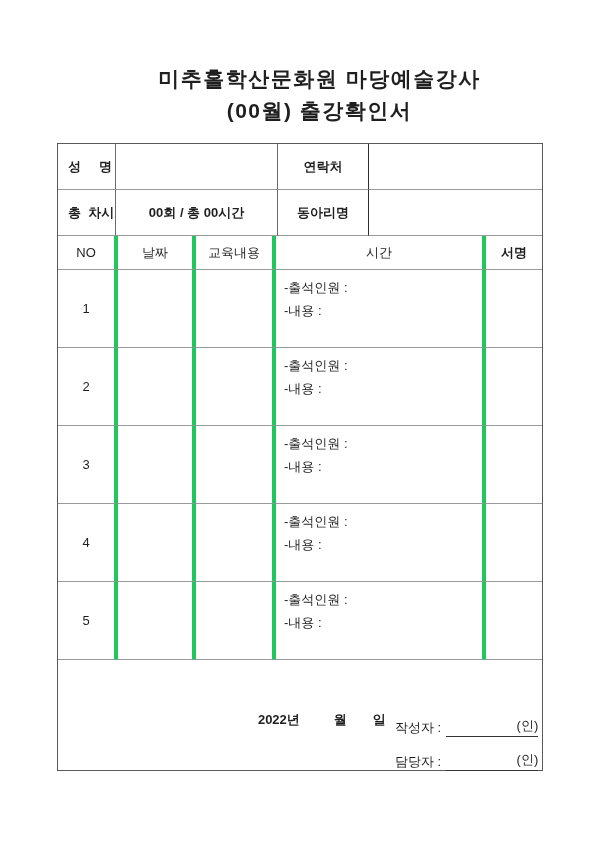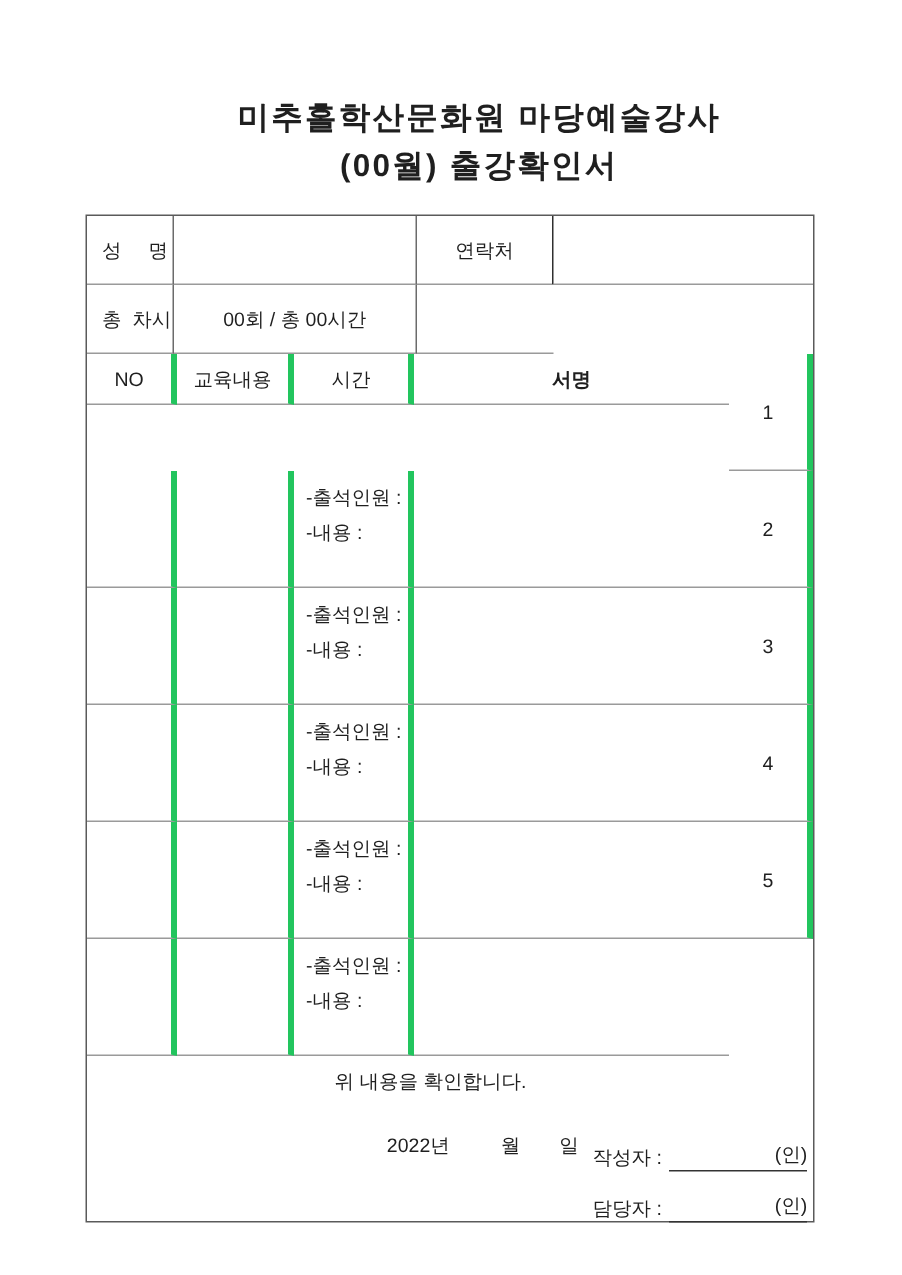--- a/index.html
+++ b/index.html
@@ -21,21 +21,21 @@
   .title-line2 { font-size:21px; line-height:33px; }
 
   
   .form {
     position:absolute; left:57px; top:143px; width:486px;
     border:1px solid #5a5a5a; box-sizing:border-box;
     font-size:13px;
   }
 
   
-  .sec-info { display:grid; grid-template-columns:58px 162px 91px 1fr; grid-auto-rows:46px; }
+  .sec-info { display:grid; grid-template-columns:58px 162px 91px 1fr; grid-auto-rows:46px;font-weight:bold; }
   .sec-info > div {
     display:flex; align-items:center;
     border-bottom:1px solid #9a9a9a; border-right:1px solid #6b6b6b;
     box-sizing:border-box; white-space:pre;
   }
   .sec-info > div.lastcol { border-right:none; }
   .sec-info > div.darkline { border-right:1px solid #2f2f2f; }
   .cell-label-left { padding-left:10px; }
   .cell-center { justify-content:center; }
 
@@ -50,21 +50,21 @@
   .dcell { height:78px; }
   .dcell.no { display:flex; align-items:center; justify-content:center; }
   .dcell.edu { padding:6px 18px 0 8px; line-height:23px; white-space:pre; }
 
   
   .sec-footer { position:relative; height:110px; }
   .confirm-text {
     position:absolute; top:8px; left:0; width:100%;
     text-align:center; transform:translateX(-13px);
   }
-  .date-line { position:absolute; top:36px; left:171px; white-space:pre; }
+  .date-line { position:absolute; top:36px; left:171px; white-space:pre;font-weight:bold; }
   .date-month { margin-left:34px; }
   .date-day { margin-left:26px; }
   .sig-row { position:absolute; left:337px; display:flex; align-items:flex-end; }
   .sig-row.writer { top:57px; }
   .sig-row.manager { top:91px;align-items:flex-end; }
   .sig-line {
     width:92px; margin-left:5px;
     border-bottom:1px solid #333;
     text-align:right; padding-bottom:1px;
   }
@@ -82,25 +82,27 @@
   <div class="form">
 
     <div class="sec-info">
       <div class="cell-label-left">성     명</div>
       <div></div>
       <div class="cell-center darkline">연락처</div>
       <div class="lastcol"></div>
 
       <div class="cell-label-left">총  차시</div>
       <div class="cell-center">00회 / 총 00시간</div>
+      <div class="cell-center darkline">동아리명</div>
       <div class="lastcol"></div>
     </div>
 
     <div class="sec-table">
       <div class="hcell">NO</div>
+      <div class="hcell">날짜</div>
       <div class="hcell">교육내용</div>
       <div class="hcell">시간</div>
       <div class="hcell lastcol">서명</div>
 
       <div class="dcell no">1</div>
       <div class="dcell"></div>
       <div class="dcell"></div>
       <div class="dcell edu"><div>-출석인원 :</div><div>-내용 :</div></div>
       <div class="dcell lastcol"></div>
 
@@ -123,21 +125,20 @@
       <div class="dcell lastcol"></div>
 
       <div class="dcell no">5</div>
       <div class="dcell"></div>
       <div class="dcell"></div>
       <div class="dcell edu"><div>-출석인원 :</div><div>-내용 :</div></div>
       <div class="dcell lastcol"></div>
     </div>
 
     <div class="sec-footer">
-      <div class="confirm-text">위 내용을 확인합니다.</div>
 
       <div class="date-line">
         <span>2022년</span><span class="date-month">월</span><span class="date-day">일</span>
       </div>
 
       <div class="sig-row writer">
         <span>작성자 :</span>
         <span class="sig-line"><span>(인)</span></span>
       </div>
 

